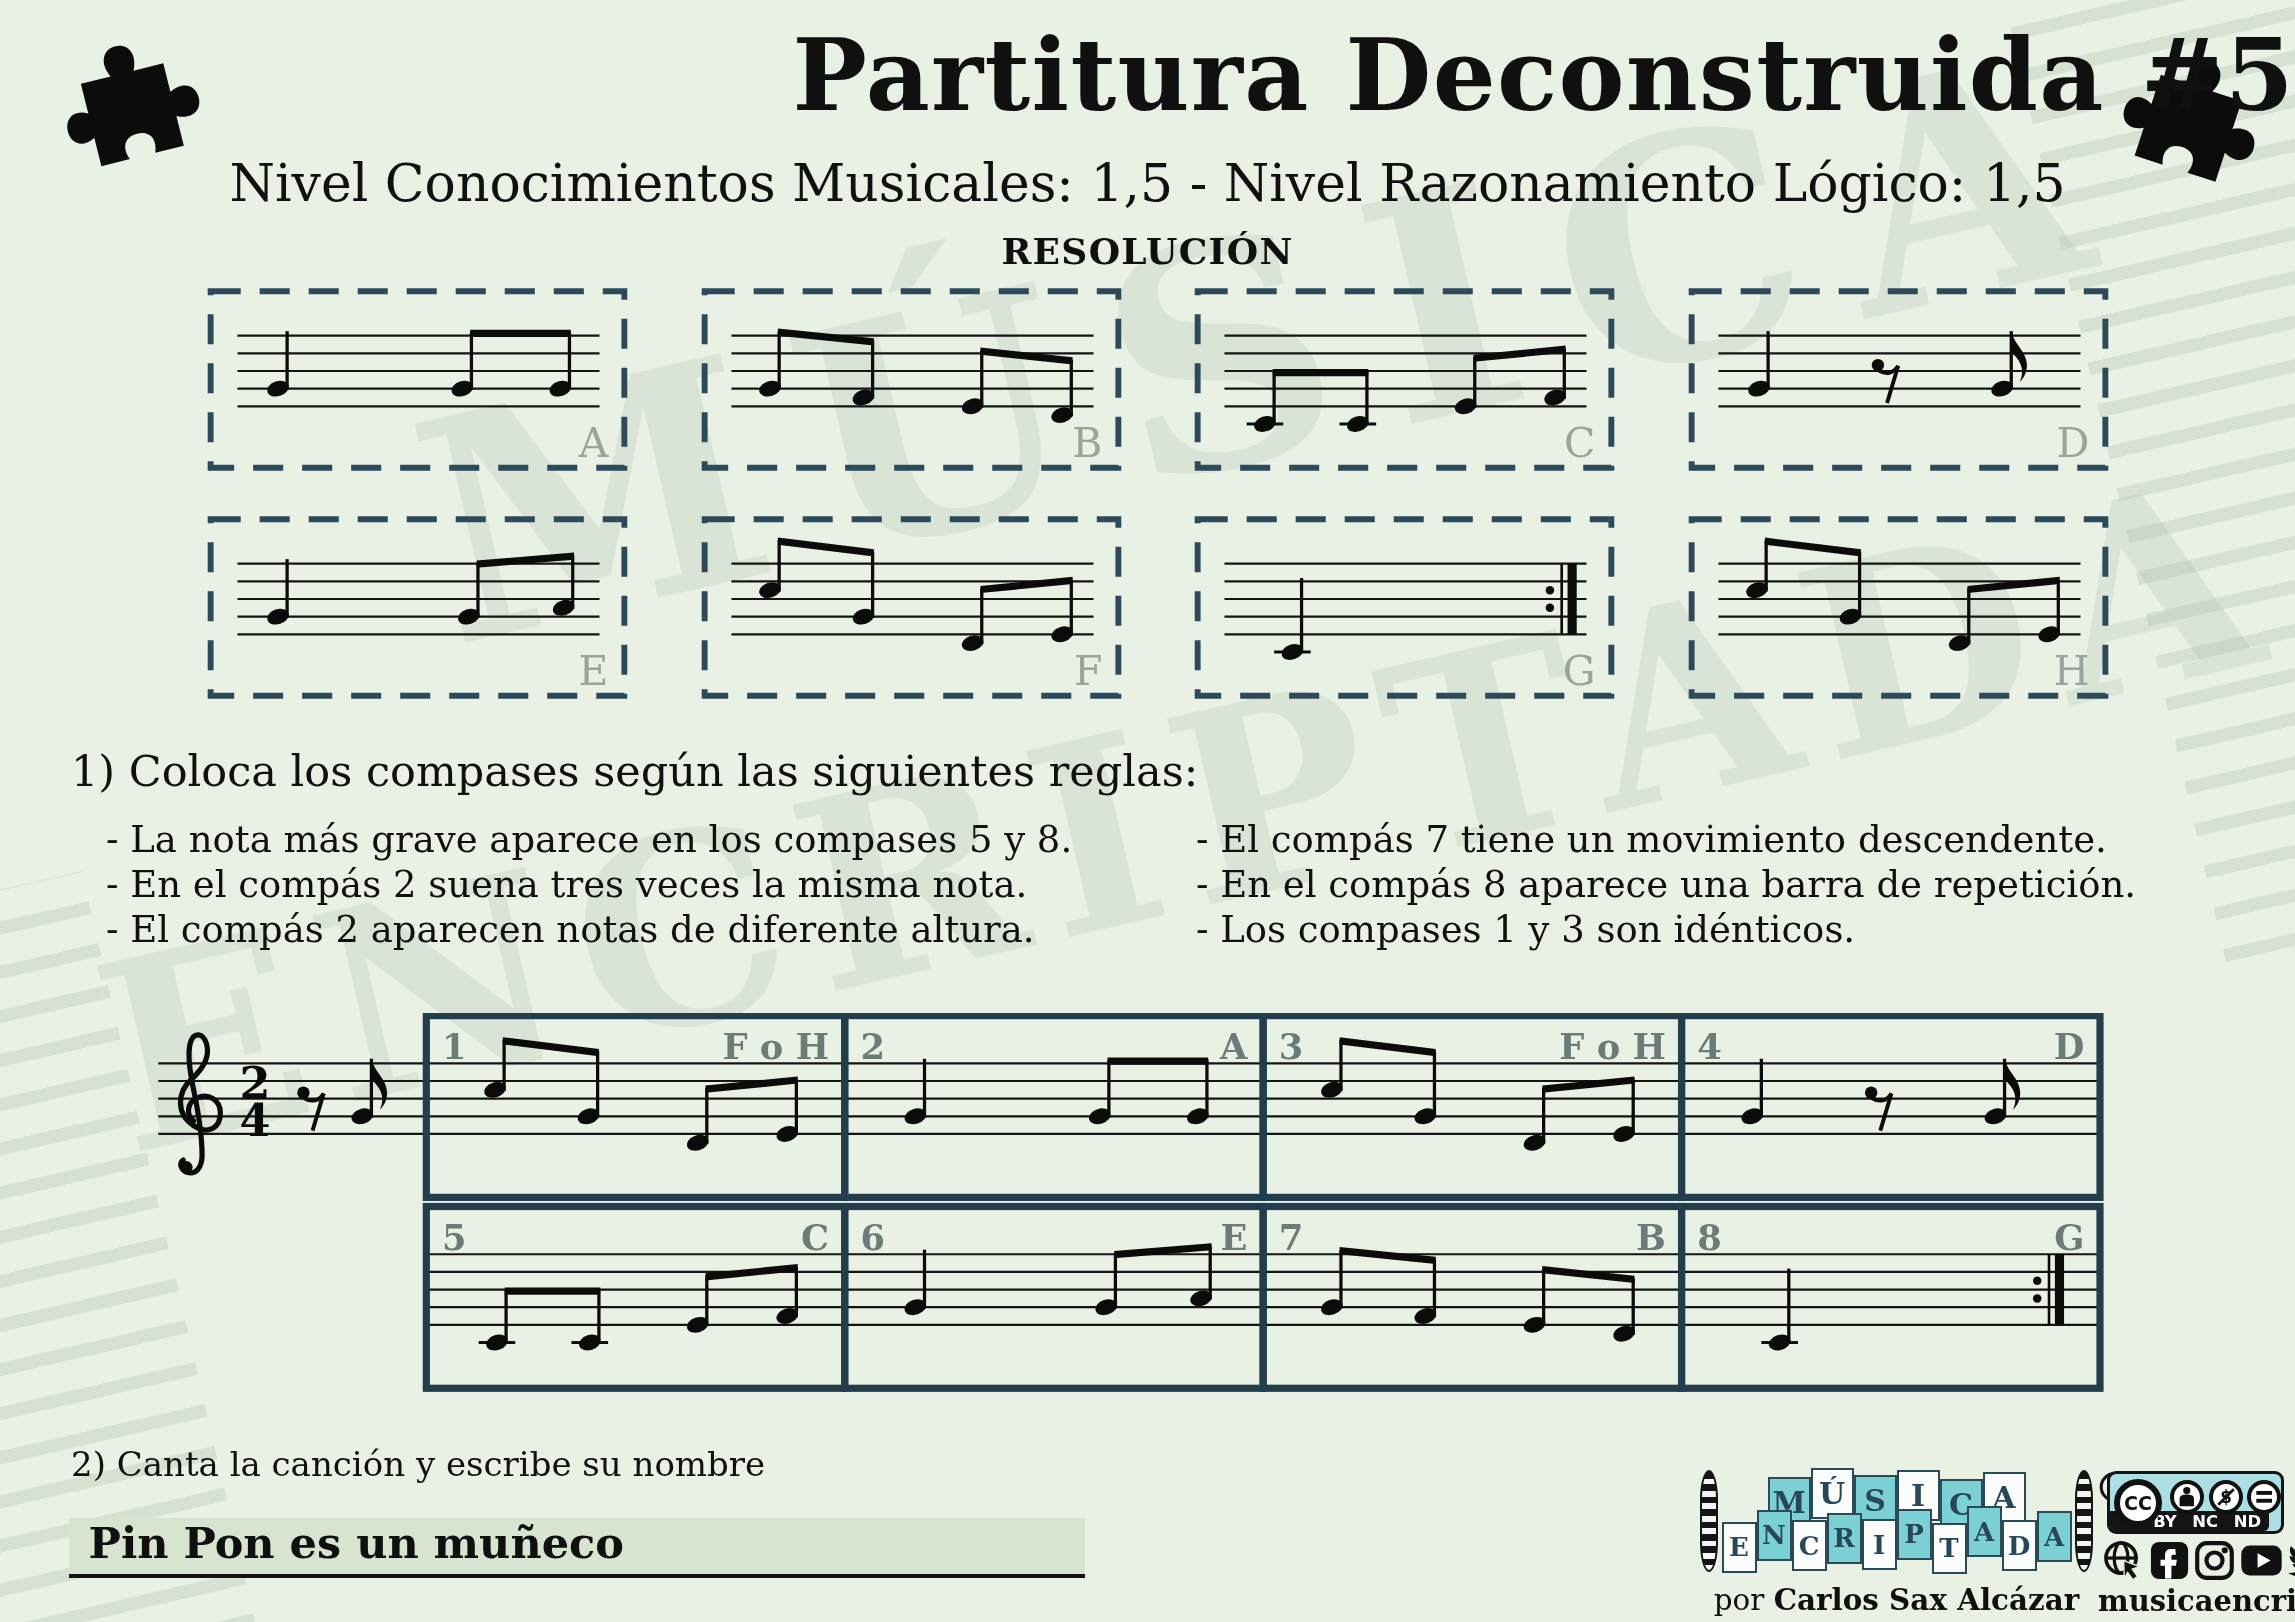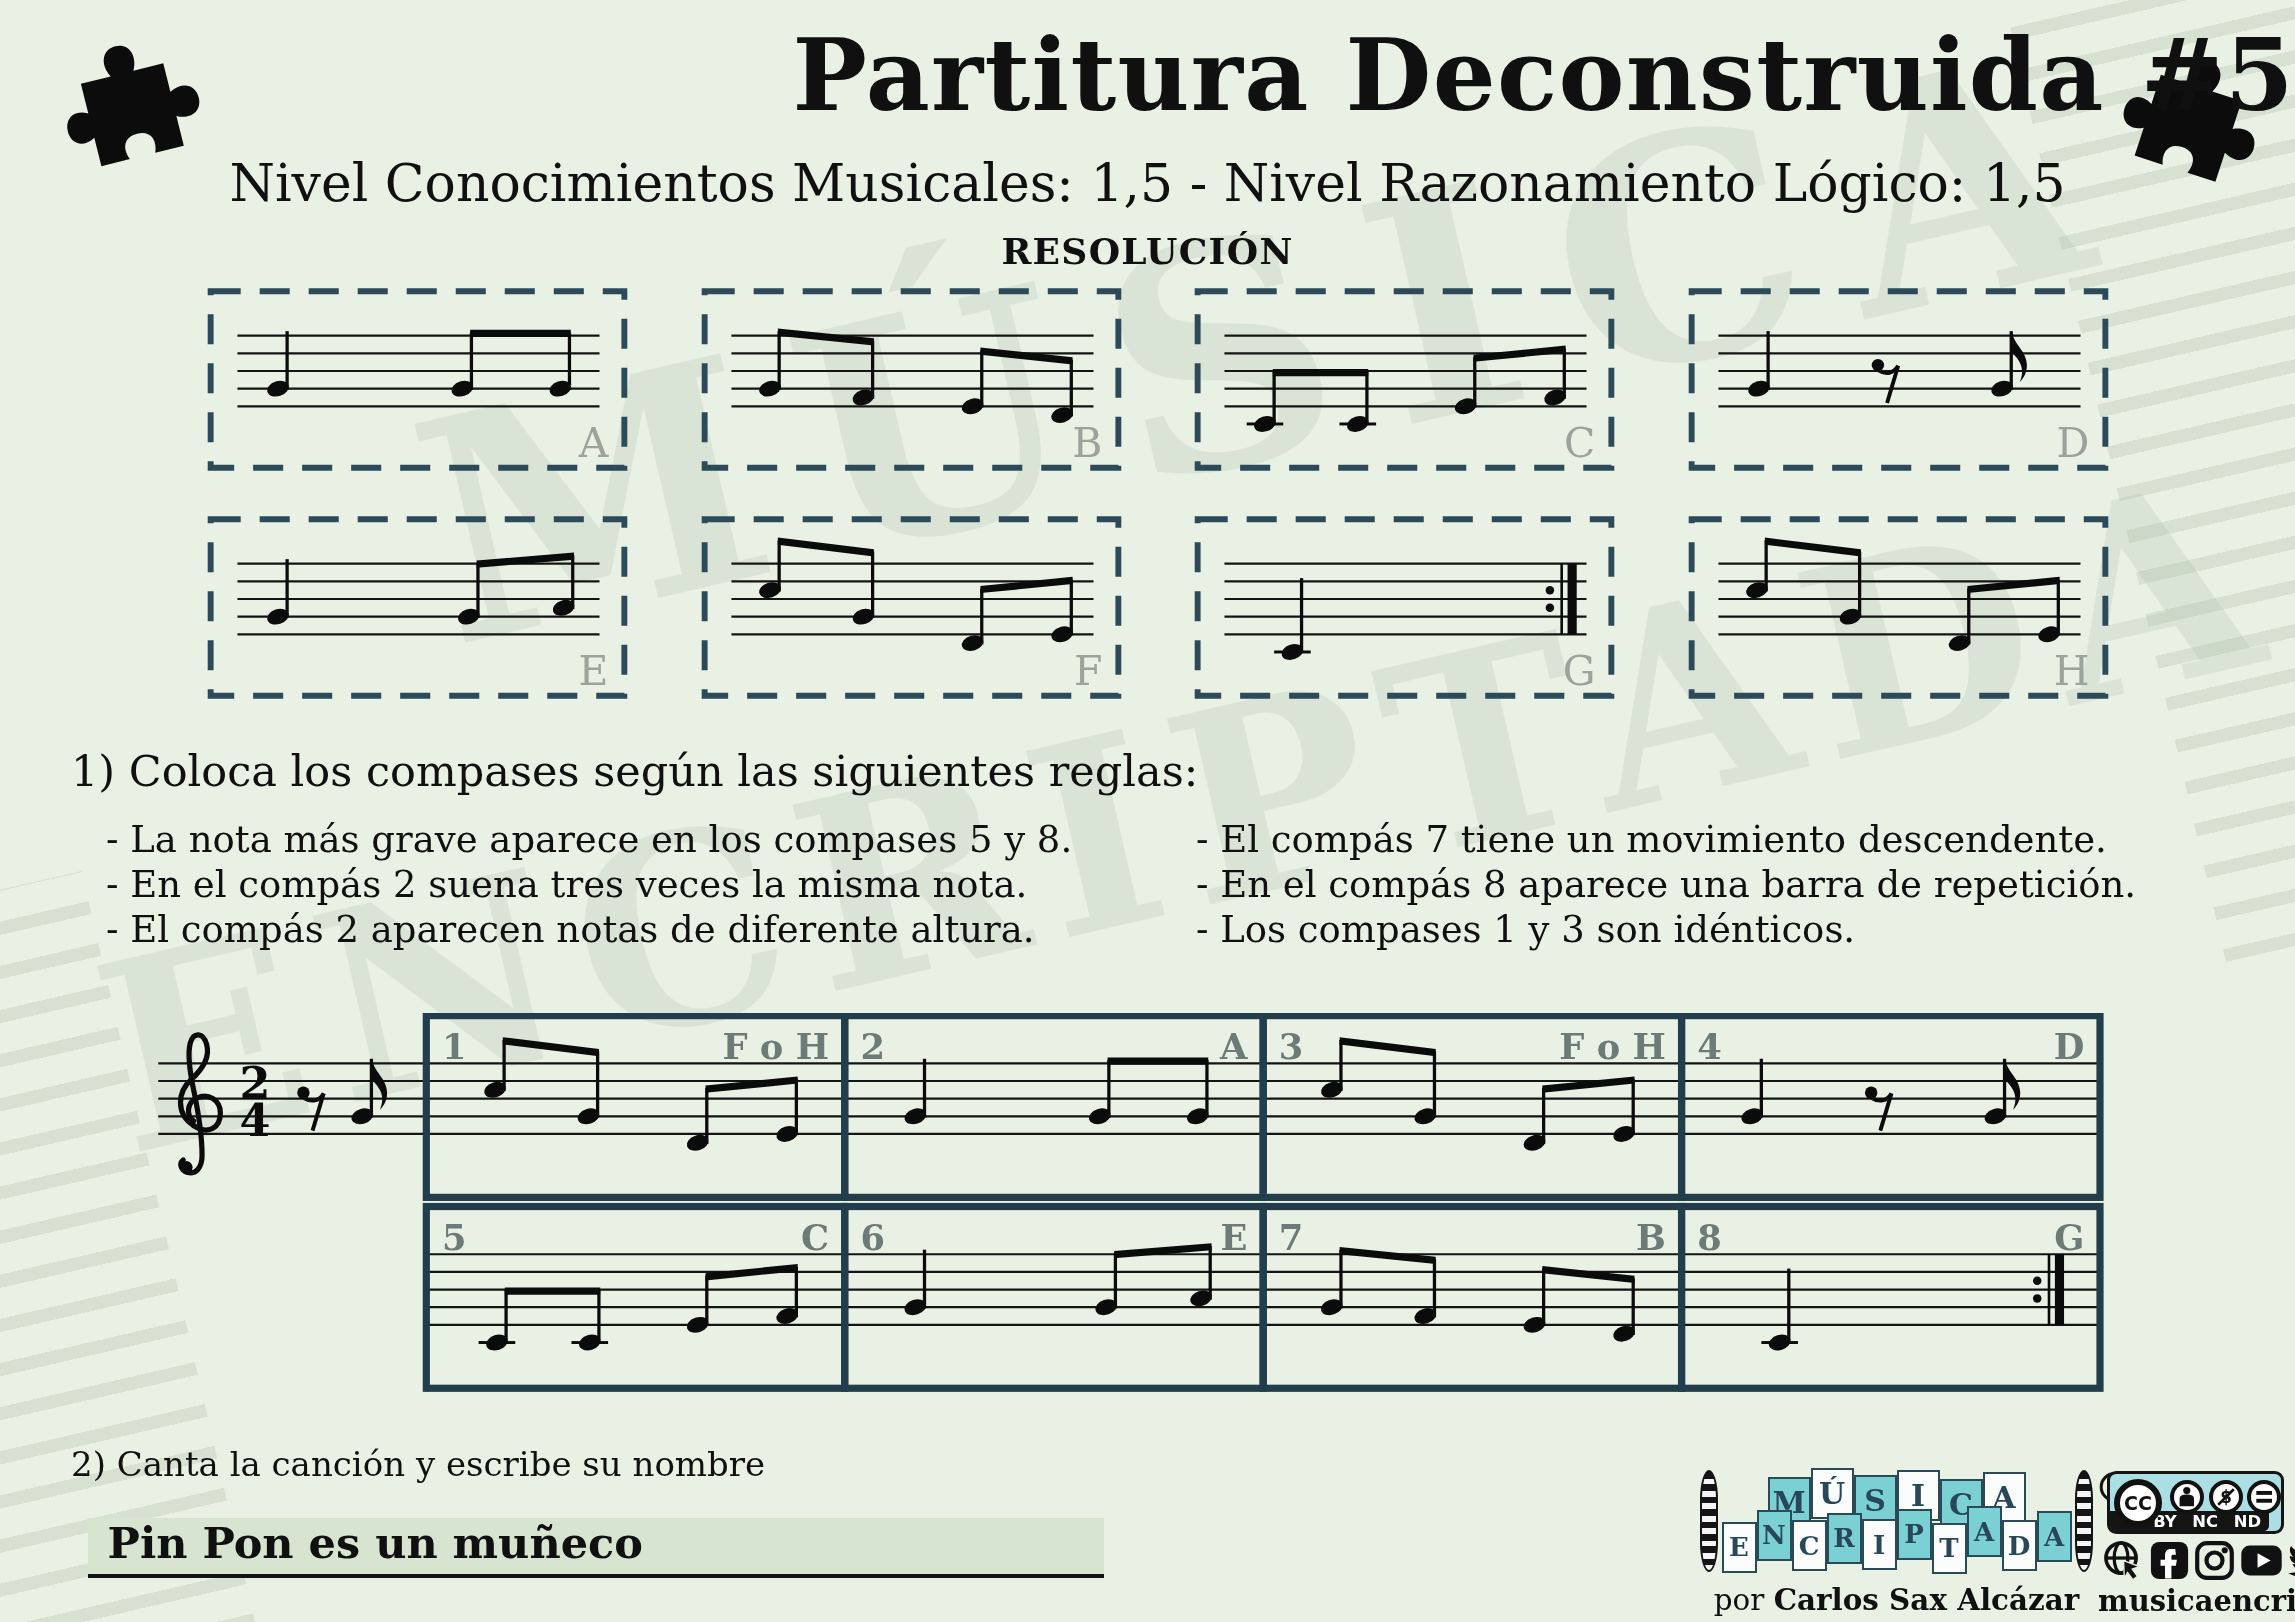--- a/index.html
+++ b/index.html
@@ -23,21 +23,21 @@
   
   .frag{position:absolute;width:421px;height:183px;}
   .frag svg{position:absolute;left:0;top:0;}
   .frag-label{position:absolute;right:19.6px;bottom:3.9px;font-size:41px;color:#9aa49d;}
   
   #task1{position:absolute;left:71px;top:746px;font-size:43px;}
   .rules{position:absolute;font-size:37px;line-height:45px;}
   #rules-left{left:106px;top:817px;}
   #rules-right{left:1196px;top:817px;}
   #task2{position:absolute;left:71px;top:1444px;font-size:34px;}
-  #answer-band{position:absolute;left:69px;top:1518px;width:1016px;height:56px;background:#d7e4d0;border-bottom:4.6px solid #131313;margin-left:19px;}
+  #answer-band{position:absolute;left:69px;top:1518px;width:1016px;height:56px;background:#d7e4d0;border-bottom:4.6px solid #131313;}
   #answer-band span{position:absolute;left:19.6px;bottom:6.5px;font-size:43px;font-weight:700;}
   
   #score{position:absolute;left:151px;top:1013px;}
   .ts{font:700 68px "DejaVu Serif",serif;fill:#0b0b0b;}
   .mnum,.mletter{font:700 54px "DejaVu Serif",serif;fill:#6d7b78;}
   
   #cyl{position:absolute;left:1700px;top:1467px;width:393px;height:113px;}
   .sprocket{position:absolute;top:2.6px;width:18.3px;height:102px;border:2.6px solid #141414;border-radius:9.2px/30px;
      background:repeating-linear-gradient(180deg,#141414 0 6.5px,#f4f4f4 6.5px 12.4px);box-sizing:border-box;}
   #spr-l{left:0;} #spr-r{right:0;}

